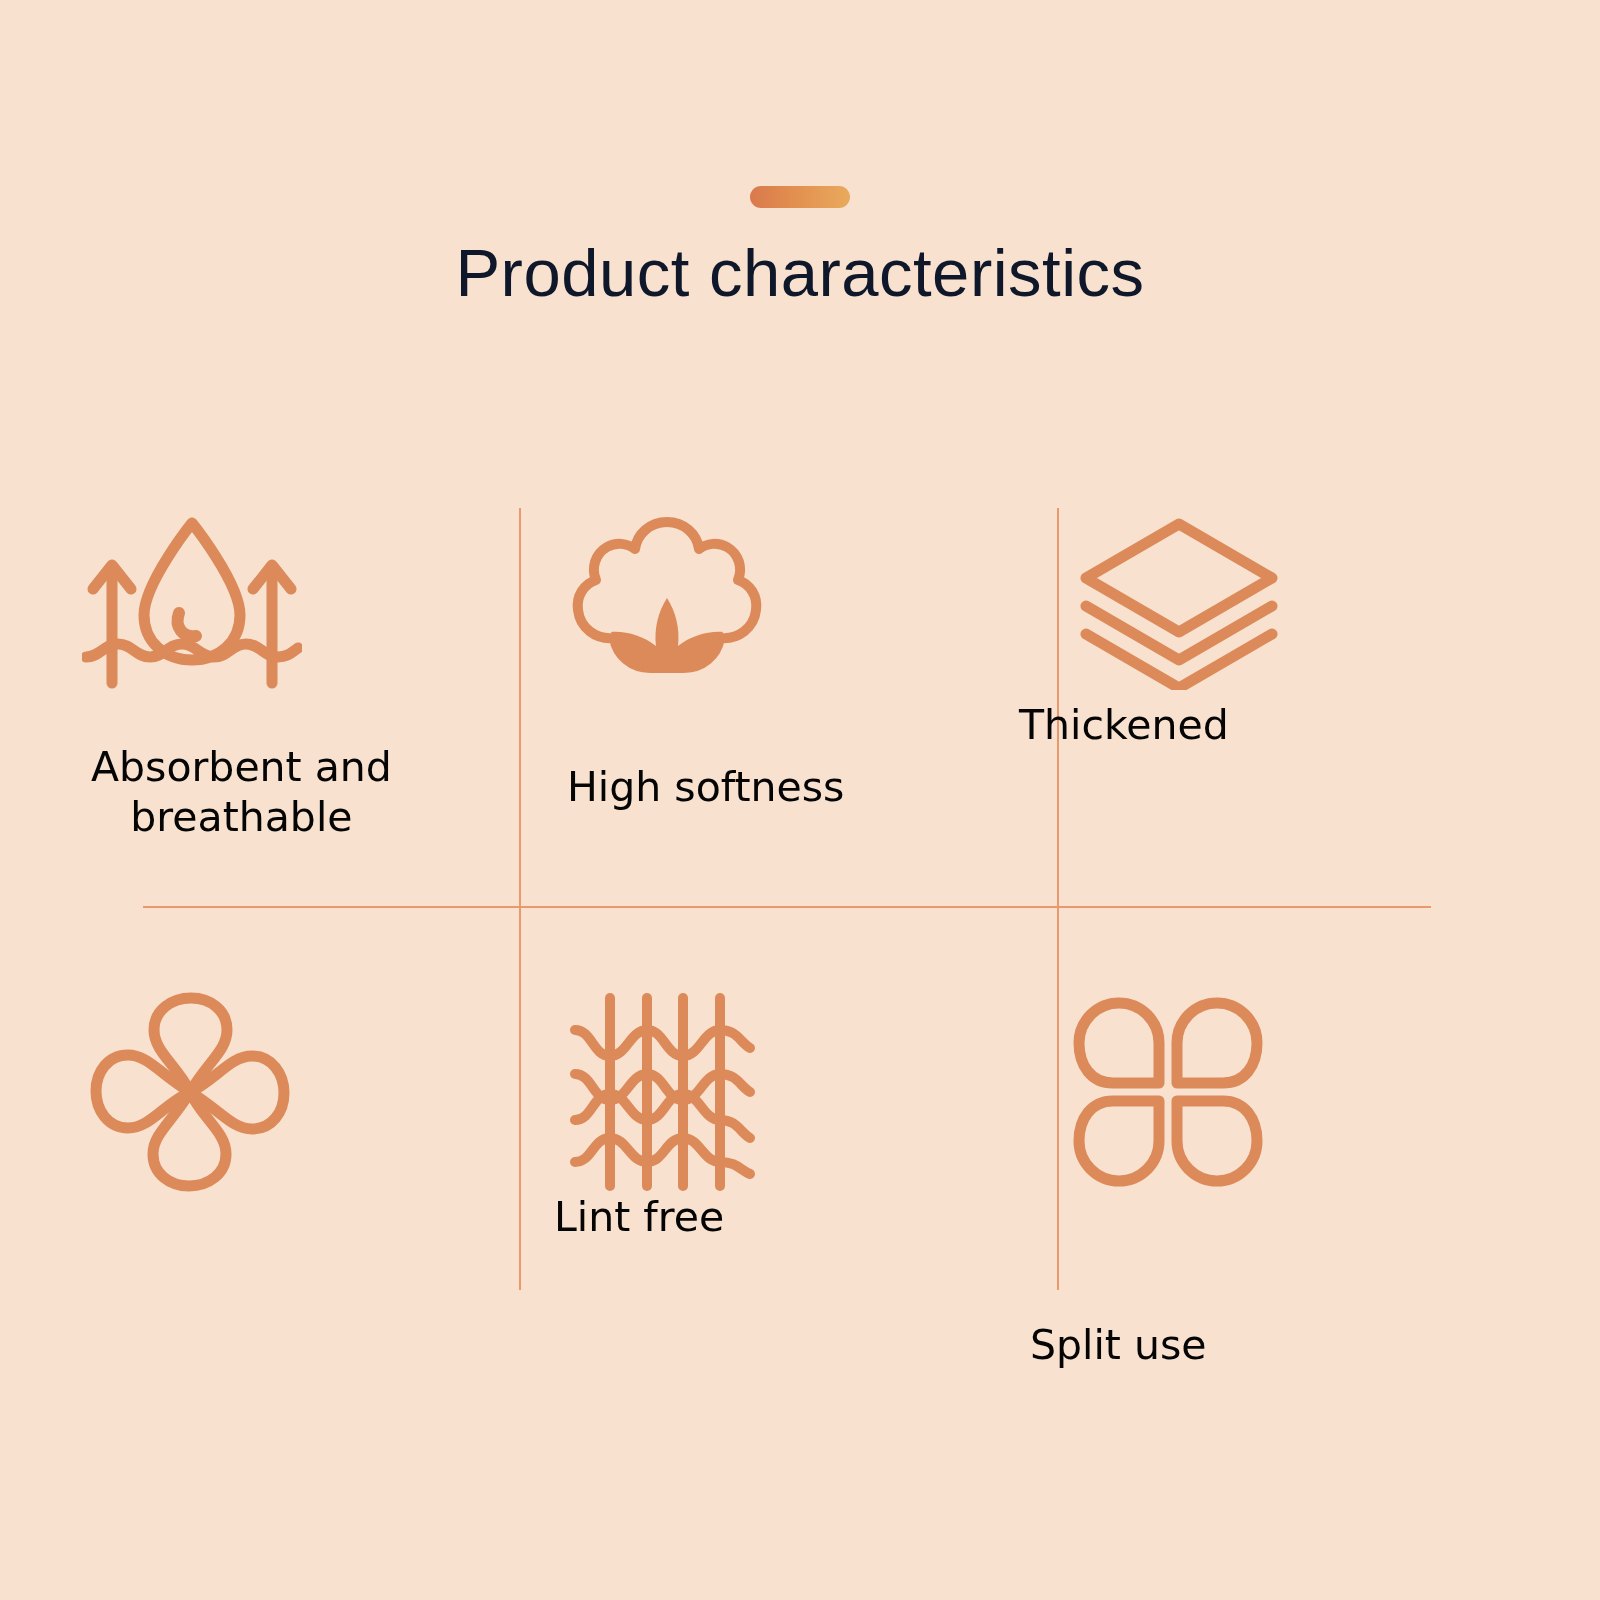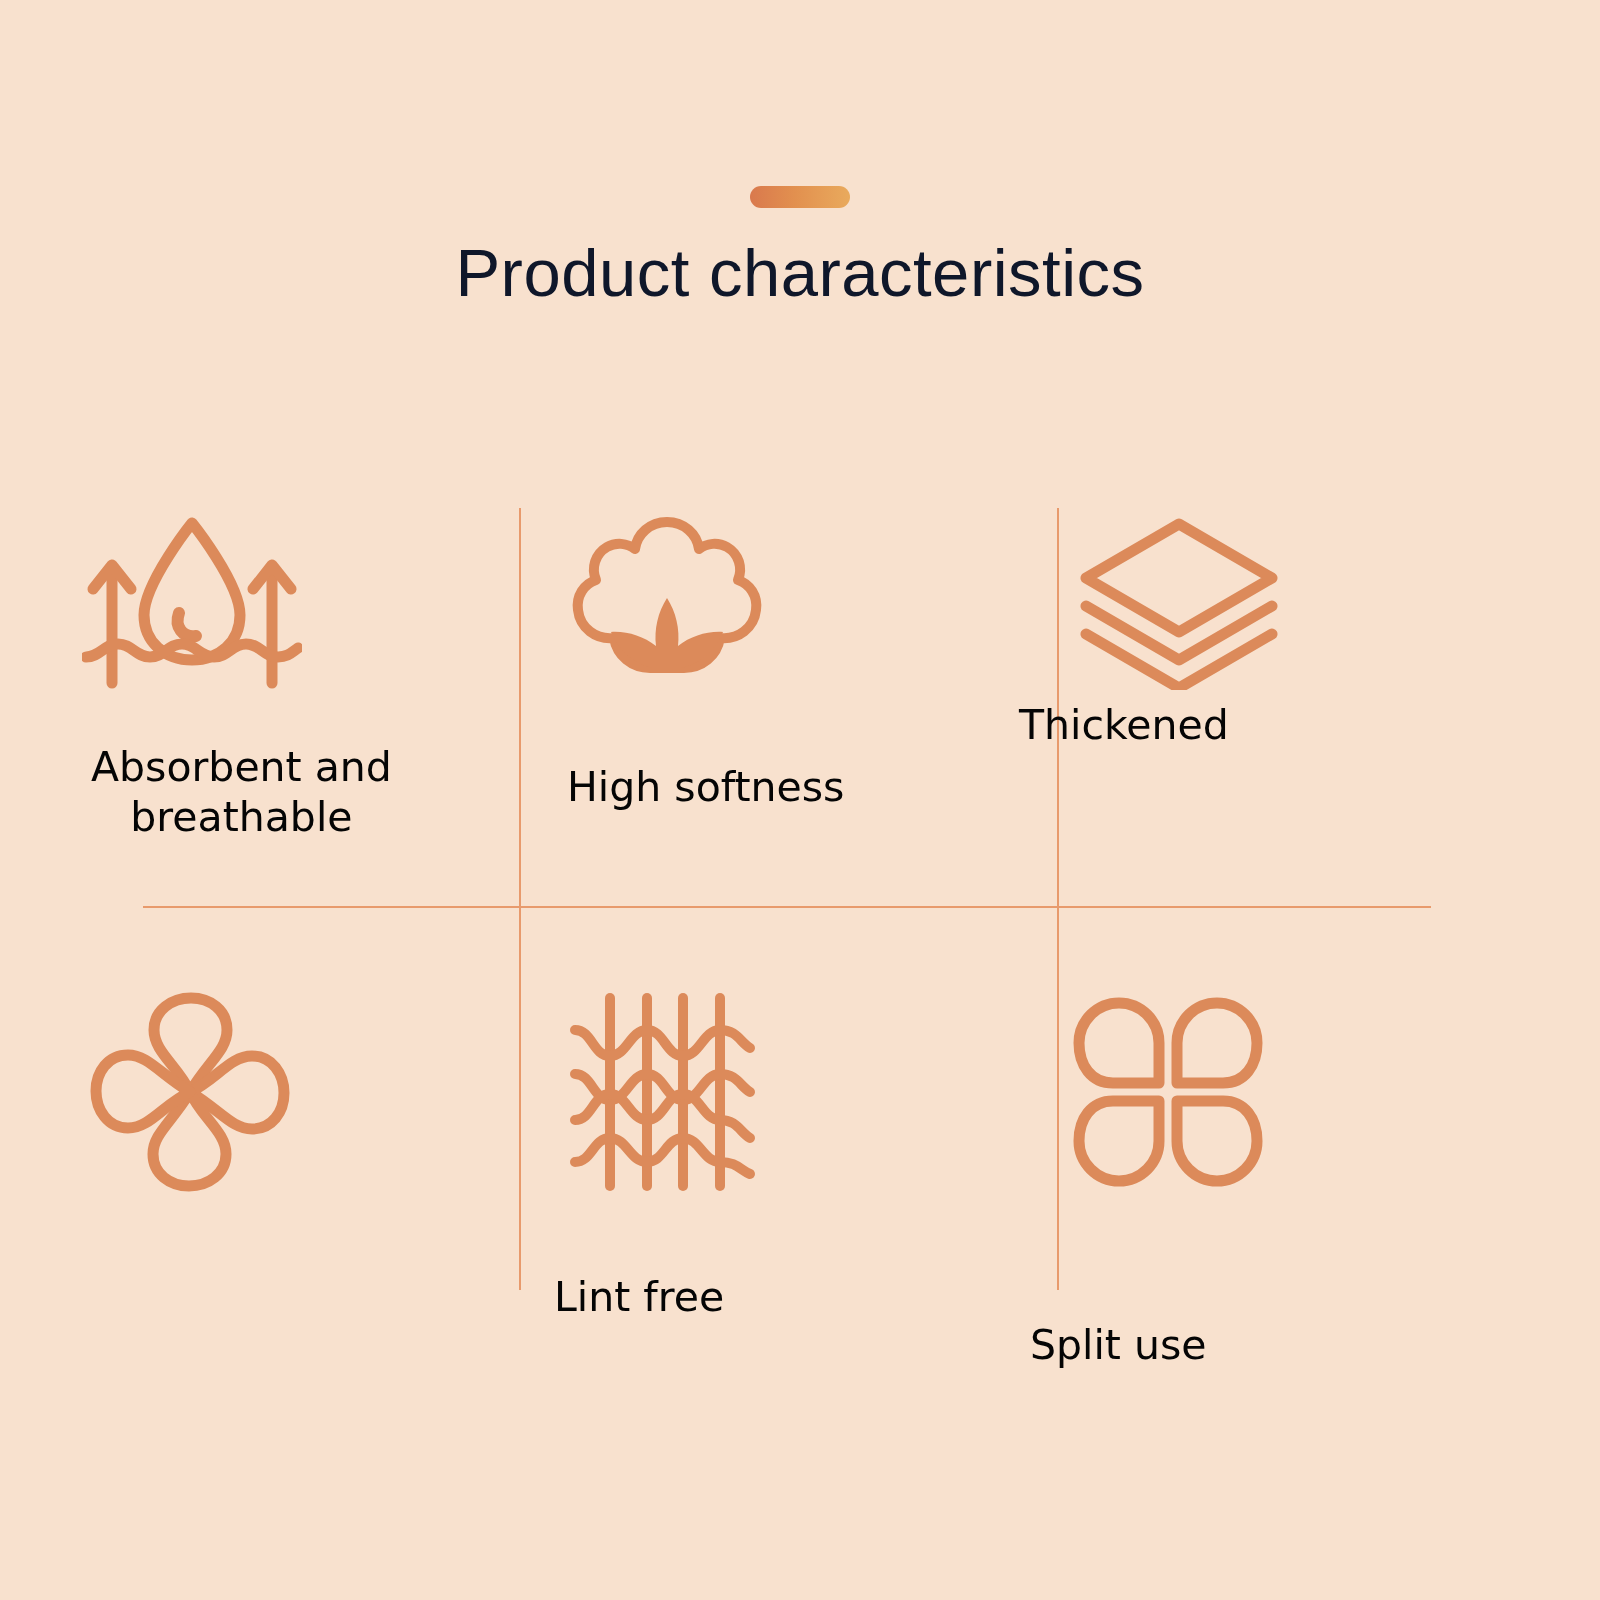--- a/index.html
+++ b/index.html
@@ -116,21 +116,21 @@
     text-align: center;
     font-family: "DejaVu Sans", sans-serif;
     font-weight: 400;
     white-space: pre-line;
     max-width: 430px;
   }
   .cell.c0 .cell-label { margin-top: 42px; }
   .cell.c1 .cell-label { margin-top: 62px; }
   .cell.c2 .cell-label { }
   .cell.c3 .cell-label { margin-top: 80px; }
-  .cell.c4 .cell-label { margin-top: 80px; }
+  .cell.c4 .cell-label { }
   .cell.c5 .cell-label { margin-top: 80px; }
 
   
   .cell.c0 .cell-label { transform: translateX(-9px); }
   .cell.c3 .cell-label { transform: translateX(-20px); }
   .cell.c4 .cell-label { transform: translateX(-13px); }
   .cell.c5 .cell-label { transform: translateX(-4px); }
   .cell.c2 .cell-label { transform: translateX(-15px); }
   .cell.c2 .icon-wrap  { transform: translateX(35px); }
   .cell.c3 .icon-wrap  { transform: translateX(-20px); }

